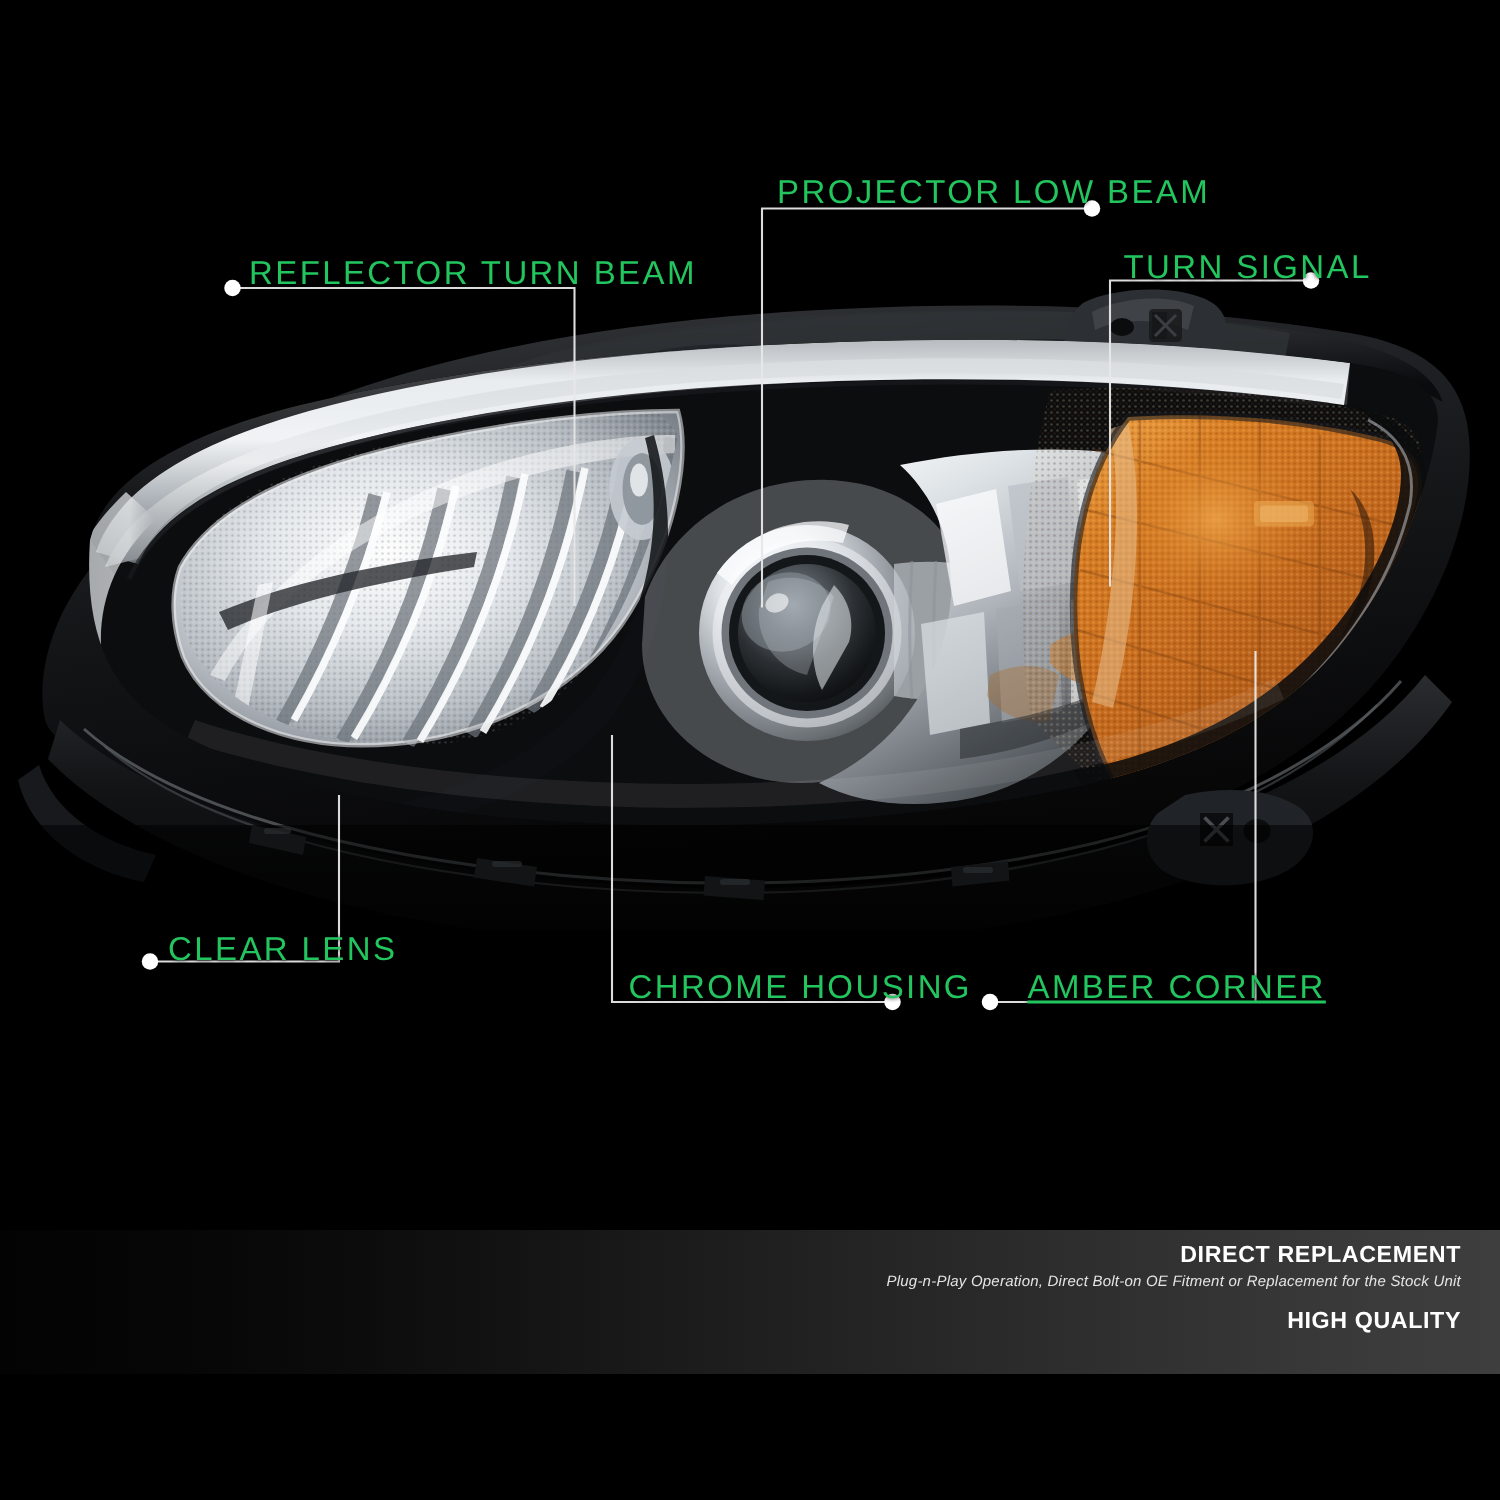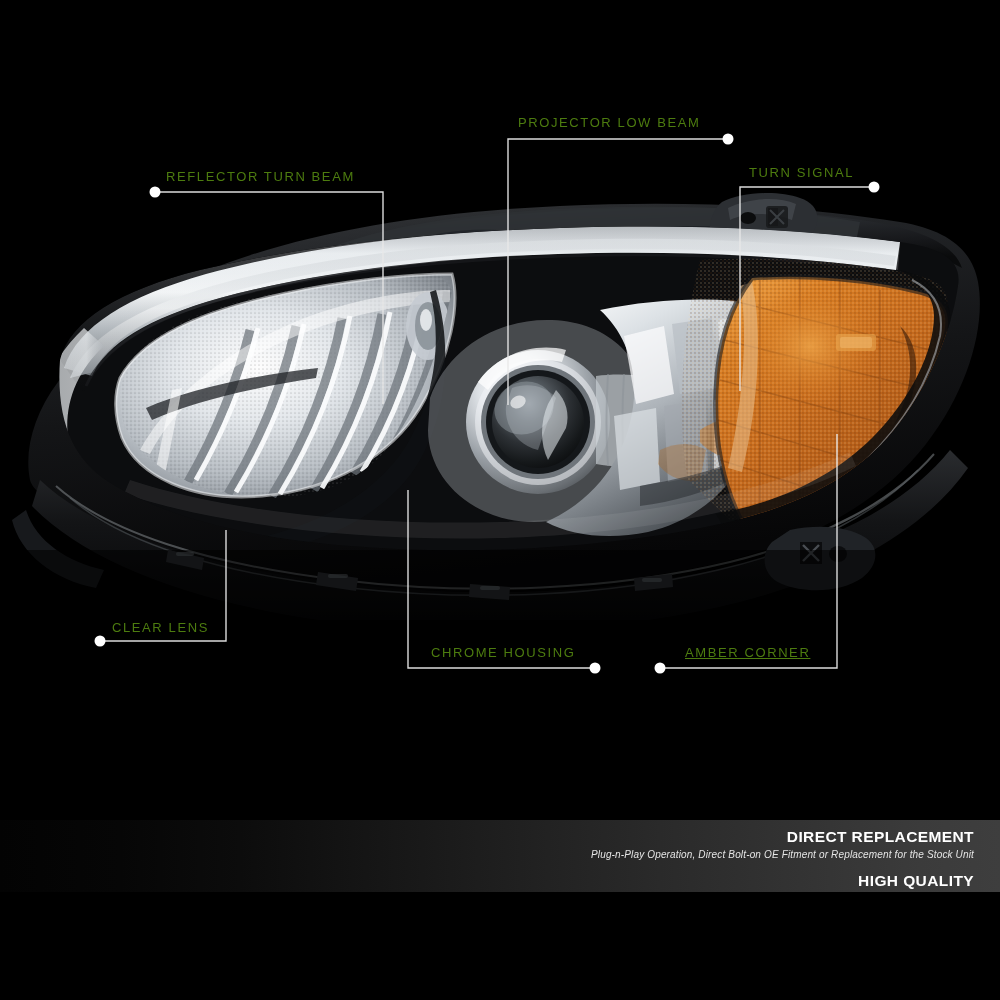--- a/index.html
+++ b/index.html
@@ -14,36 +14,36 @@
     position:absolute; inset:0; width:1000px; height:1000px;
     background:#000; overflow:hidden;
   }
 
   
   .callout-layer{ position:absolute; inset:0; z-index:40; pointer-events:none; }
   .callout-layer svg{ position:absolute; inset:0; }
   .lbl{
     position:absolute;
     font-family:"Liberation Sans", sans-serif;
-    font-size:13px;
+    font-size:22px;
     letter-spacing:1.6px;
-    color:#4d7c0f;
+    color:#22c55e;
     white-space:nowrap;
     text-shadow:0 0 3px rgba(0,0,0,.9);
     font-weight:400;
     pointer-events:auto;
   }
 
   
   #lamp{ position:absolute; left:0; top:150px; width:1000px; height:470px; z-index:10; }
   #lamp svg{ display:block; }
 
   
   #infoband{
-    position:absolute; left:0; top:820px; width:1000px; height:72px; z-index:60;
+    position:absolute; left:0; top:820px; width:1000px; height:96px; z-index:60;
     background:linear-gradient(to right,
        #030303 0%, #060606 12%, #0c0c0c 24%, #161616 38%,
        #202020 52%, #2a2a2a 66%, #333333 80%, #3b3b3b 92%, #3e3e3e 100%);
   }
   #infoband .blk{ position:absolute; right:26px; text-align:right; }
   #infoband .t{
     font-size:15.5px; font-weight:700; letter-spacing:.4px; color:#ffffff;
     line-height:1.15;
   }
   #infoband .s{
@@ -451,21 +451,21 @@
           <circle cx="100" cy="641" r="5.5" fill="#ffffff"></circle>
           <circle cx="595" cy="668" r="5.5" fill="#ffffff"></circle>
           <circle cx="660" cy="668" r="5.5" fill="#ffffff"></circle>
         </g>
     </svg>
     <div id="callout-labels">
         <div class="lbl" style="left: 166px; top: 169px;">REFLECTOR TURN BEAM</div>
         <div class="lbl" style="left: 518px; top: 115px;">PROJECTOR LOW BEAM</div>
         <div class="lbl" style="left: 749px; top: 165px; text-align: center;">TURN SIGNAL</div>
         <div class="lbl" style="left: 112px; top: 588px; margin-top: 32px;">CLEAR LENS</div>
-        <div class="lbl" style="left: 431px; top: 645px; text-align: center;">CHROME HOUSING</div>
+        <div class="lbl" style="left: 419px; top: 645px; text-align: center;">CHROME HOUSING</div>
         <div class="lbl" style="left: 685px; top: 645px; text-decoration: underline;">AMBER CORNER</div>
       </div>
   </div>
 
   <div id="infoband">
     <div class="blk" id="blk1">
       <div class="t">DIRECT REPLACEMENT</div>
       <div class="s">Plug-n-Play Operation, Direct Bolt-on OE Fitment or Replacement for the Stock Unit</div>
     </div>
     <div class="blk" id="blk2">

